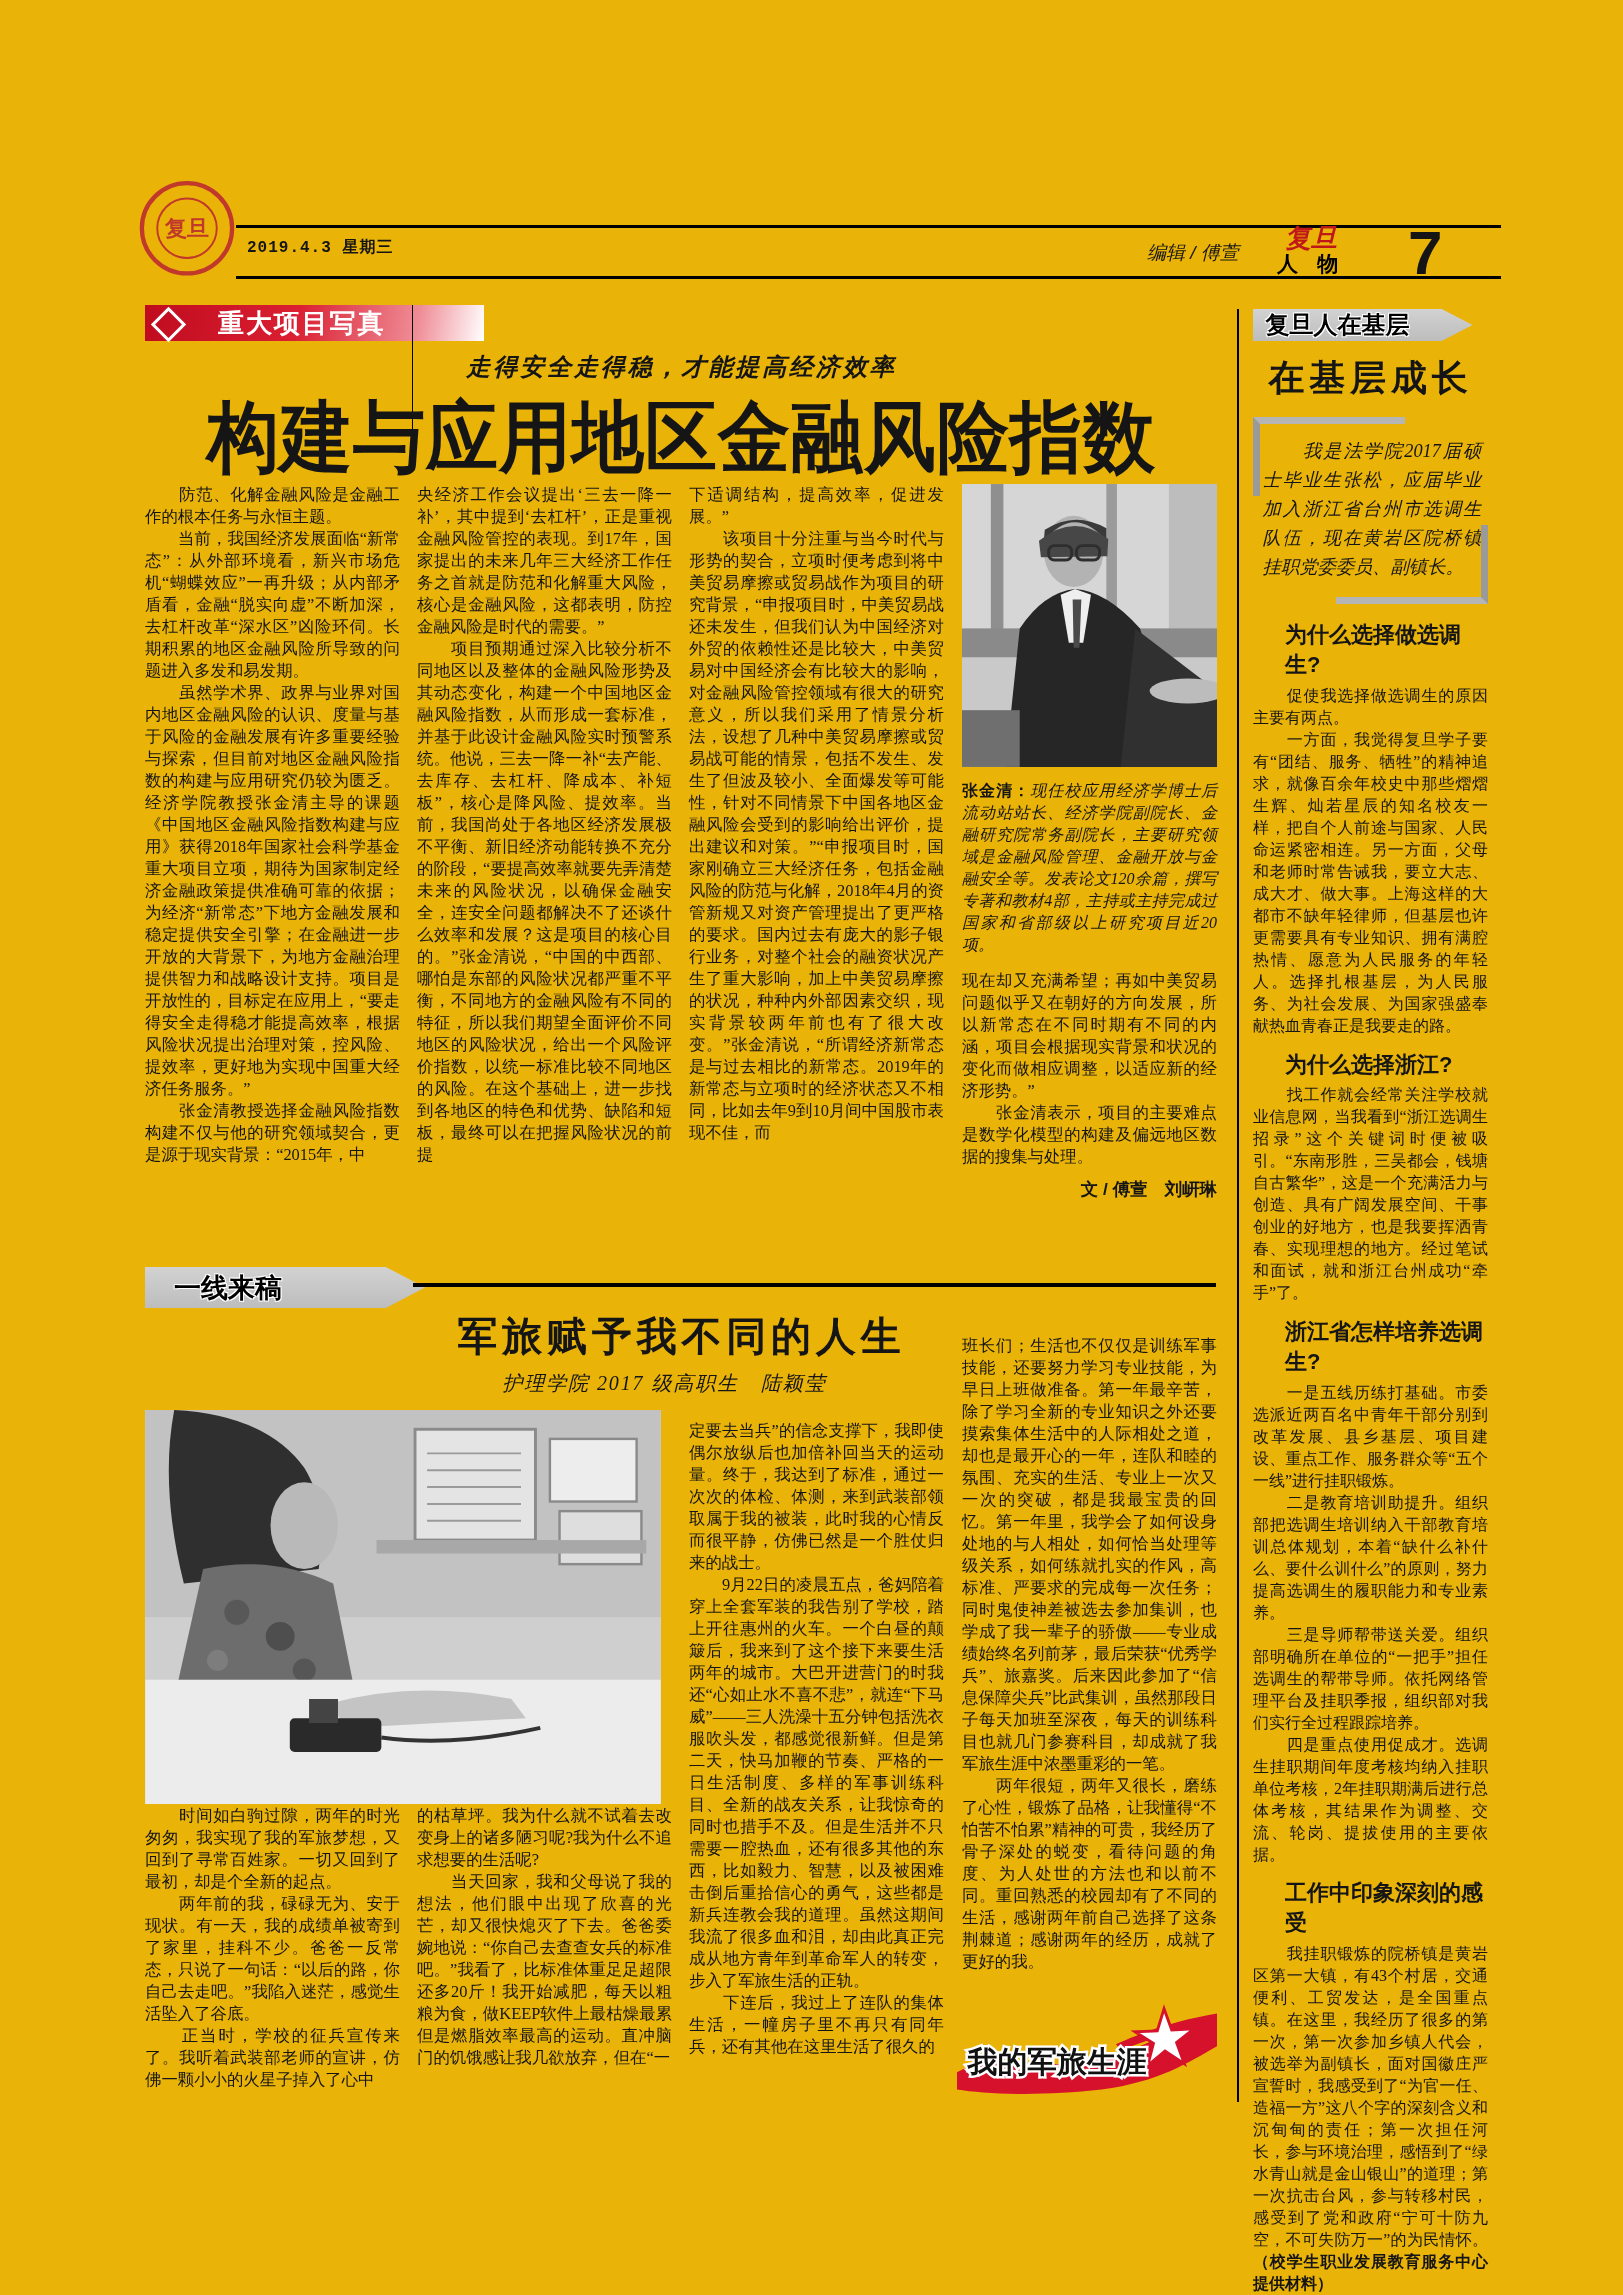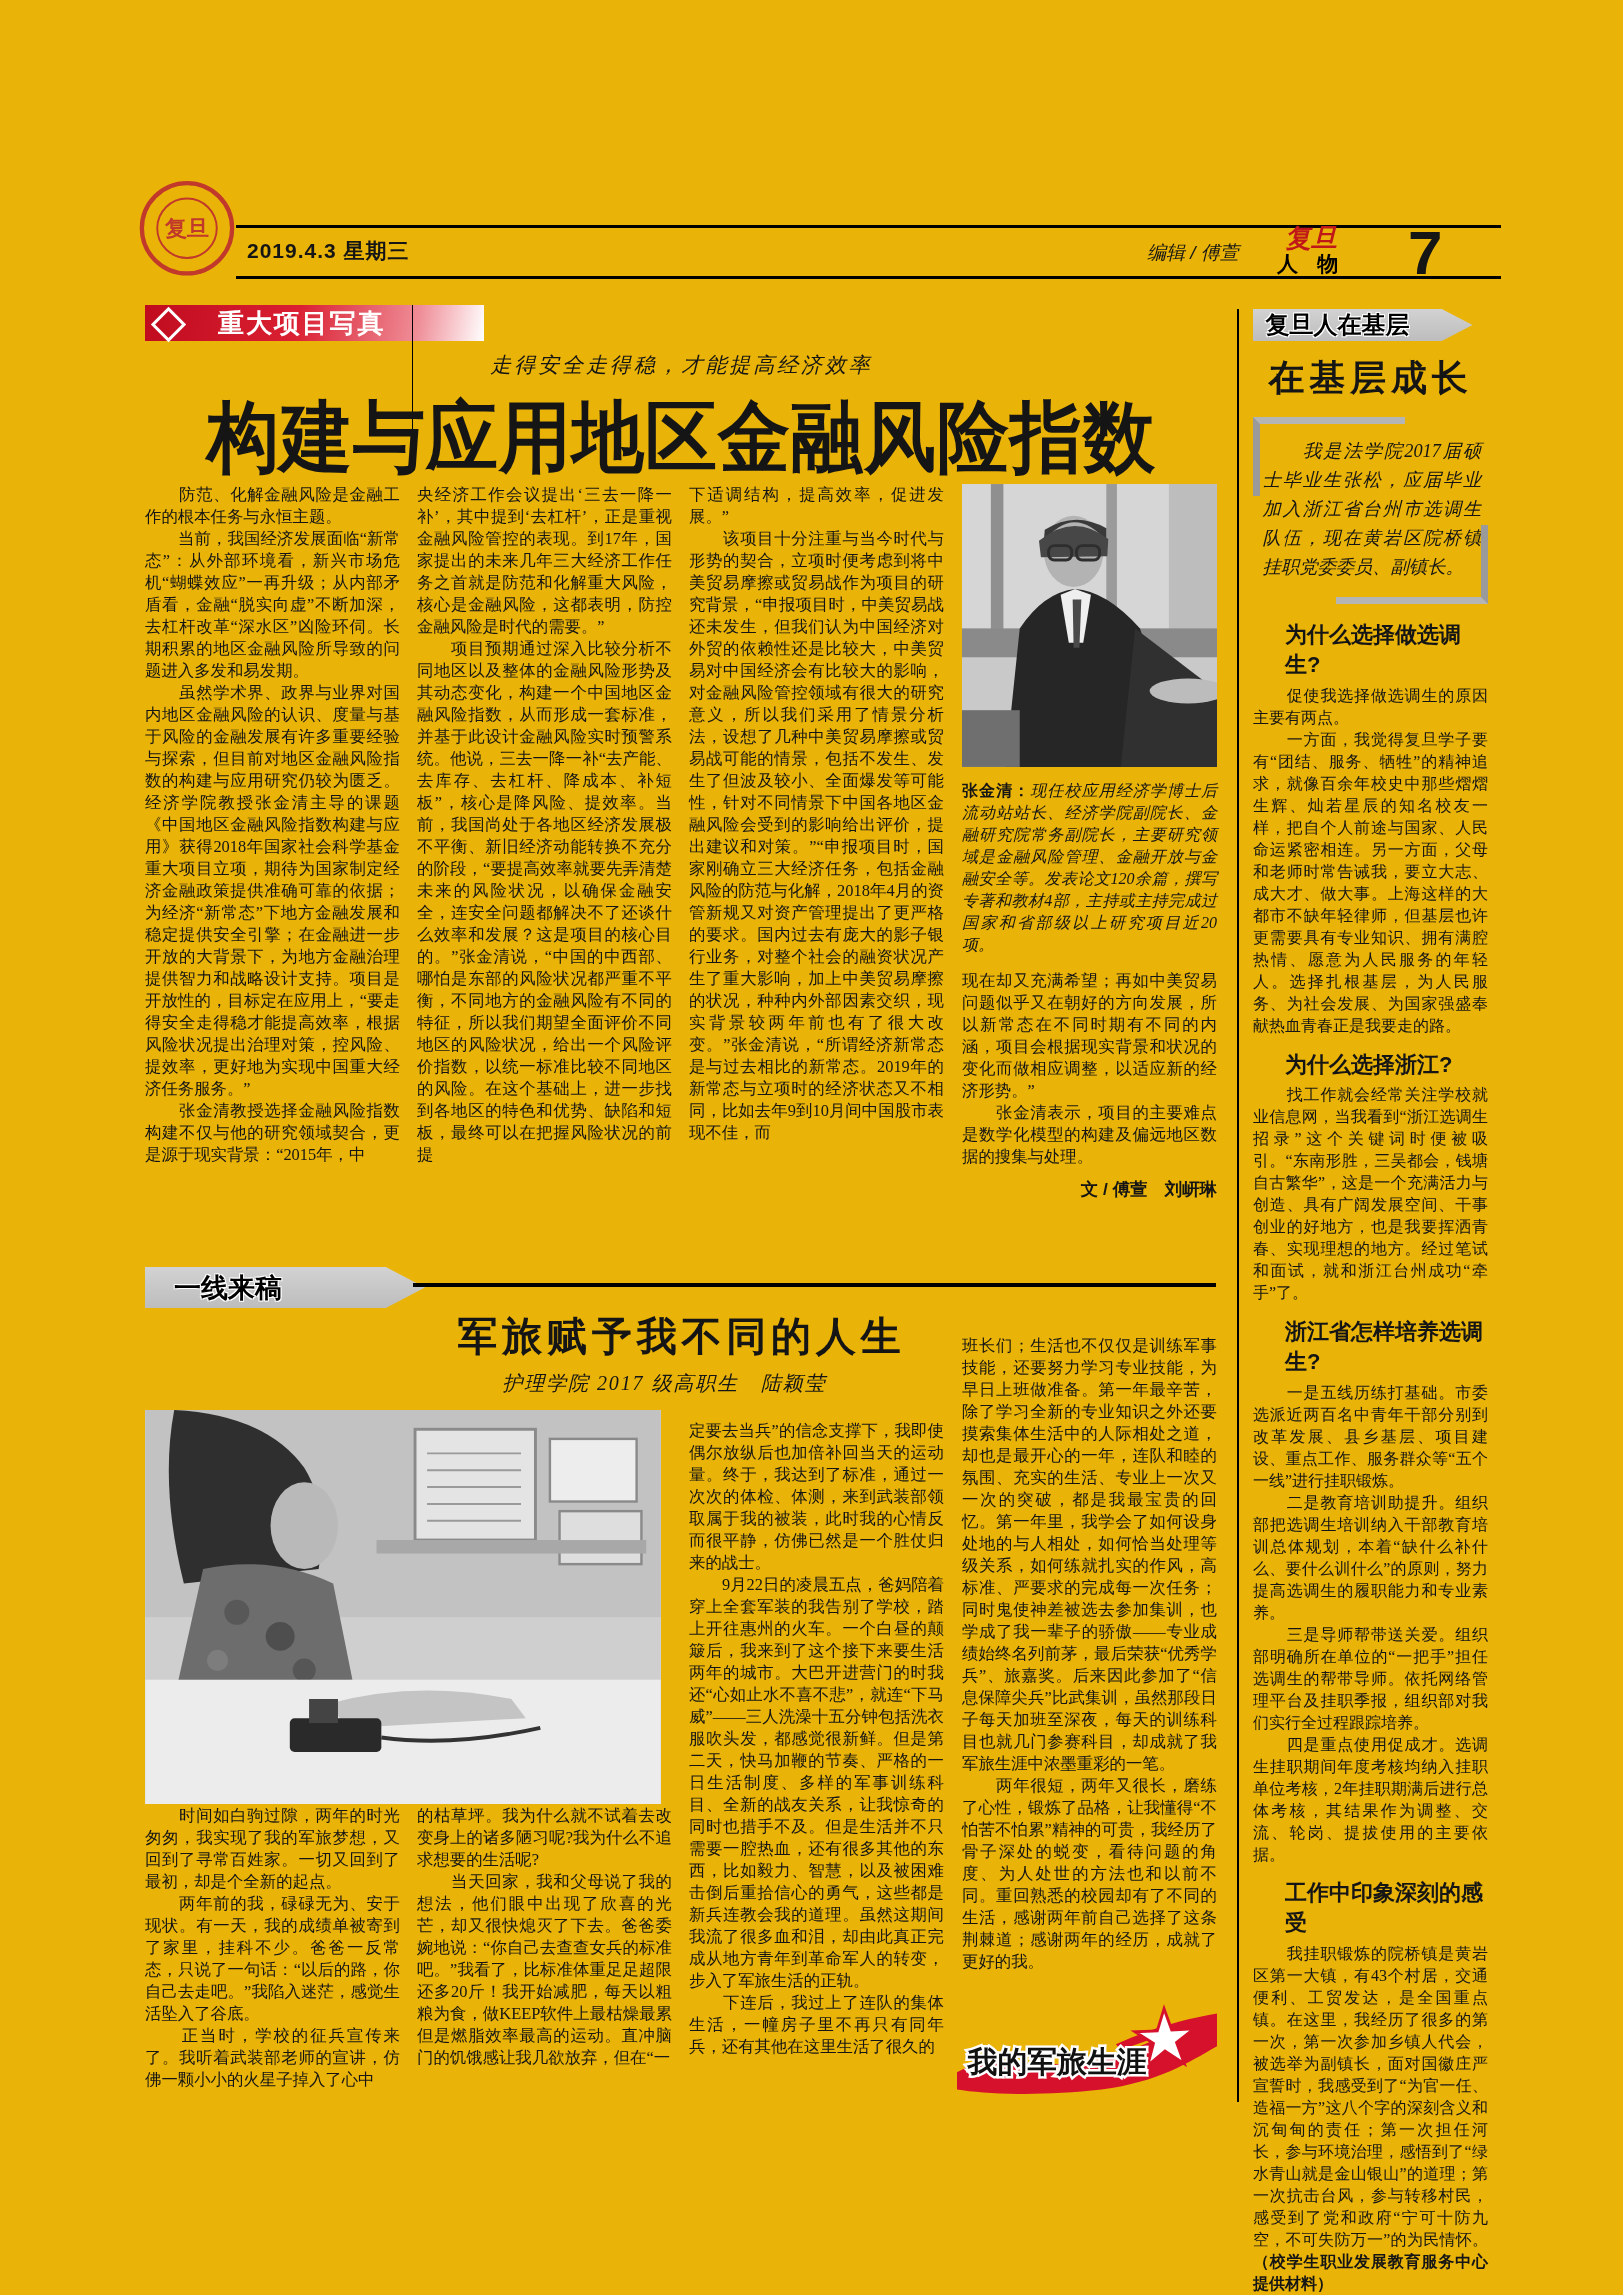--- a/index.html
+++ b/index.html
@@ -3,34 +3,34 @@
 <meta charset="utf-8">
 <style>
   html,body{margin:0;padding:0;background:#888;}
   .page{position:relative;width:1623px;height:2295px;background:#eab308;overflow:hidden;
         font-family:"Liberation Serif","DejaVu Serif",serif;color:#151515;}
   .abs{position:absolute;}
   .rule{background:#000;}
   .body-text{font-size:16.4px;line-height:22px;text-align:justify;white-space:pre-wrap;
              font-family:"Liberation Serif","DejaVu Serif",serif;}
   
-  .date{font-family:Liberation Sans, sans-serif;font-size:21px;font-weight:600;letter-spacing:1px;}
+  .date{font-family:Liberation Mono, monospace;font-size:16px;font-weight:600;letter-spacing:1px;}
   .editor{font-family:"Liberation Sans","DejaVu Sans",sans-serif;font-size:19px;font-style:italic;}
   .masthead-top{color:#c01818;font-size:26px;font-weight:900;font-style:italic;line-height:25px;
                 font-family:"Liberation Serif",serif;}
   .masthead-bottom{color:#000;font-size:21px;font-weight:700;letter-spacing:6.7px;line-height:25px;
                 font-family:"Liberation Sans",sans-serif;}
   .pagenum{font-family:"Liberation Sans","DejaVu Sans",sans-serif;font-size:62px;font-weight:900;line-height:48px;}
   
   .badge-red{background:linear-gradient(100deg,#c00b1e 0%,#da2032 45%,#ef8d97 80%,#ffffff 100%);
              color:#fff;font-family:"Liberation Sans",sans-serif;font-weight:900;font-size:26px;
              display:flex;align-items:center;padding-left:73px;letter-spacing:1.9px;}
   .badge-red .diamond{position:absolute;left:10.6px;top:6.7px;width:19px;height:19px;border:3.4px solid #fff;
              transform:rotate(45deg);background:transparent;}
-  .kicker{font-size:21px;font-weight:400;font-style:italic;text-align:center;letter-spacing:2.9px;}
+  .kicker{font-size:24px;font-weight:700;font-style:italic;text-align:center;letter-spacing:2.9px;}
   .main-title{font-family:"Liberation Sans","DejaVu Sans",sans-serif;font-weight:900;font-size:72px;
               text-align:center;letter-spacing:1px;transform:scaleY(1.08);transform-origin:top;}
   .caption{font-size:16px;line-height:22px;text-align:justify;font-style:italic;white-space:pre-wrap;}
   .caption b{font-style:normal;font-weight:900;font-family:"Liberation Sans",sans-serif;}
   .byline-main{font-size:17.4px;font-weight:900;text-align:right;font-family:"Liberation Sans",sans-serif;}
   
   .badge-gray{background:linear-gradient(180deg,#d2d2d2,#bdbdbd);color:#000;
       font-family:"Liberation Sans",sans-serif;font-weight:900;display:flex;align-items:center;
       clip-path:polygon(0 0,86% 0,100% 50%,86% 100%,0 100%);
       text-shadow:1px 1px 0 #fff,-1px -1px 0 #fff,1px -1px 0 #fff,-1px 1px 0 #fff;}

